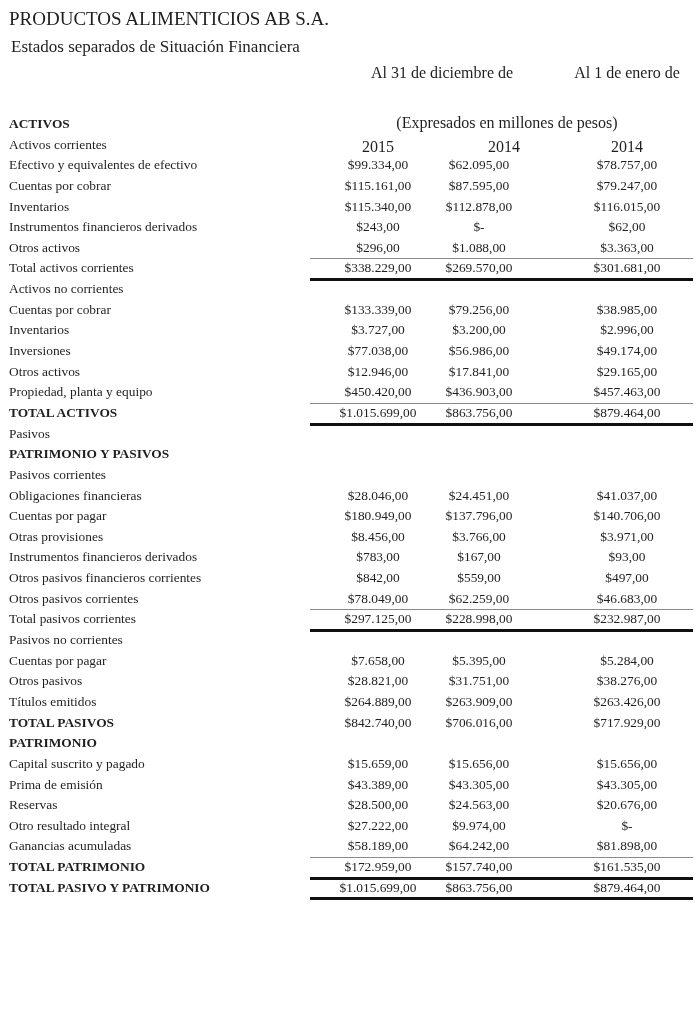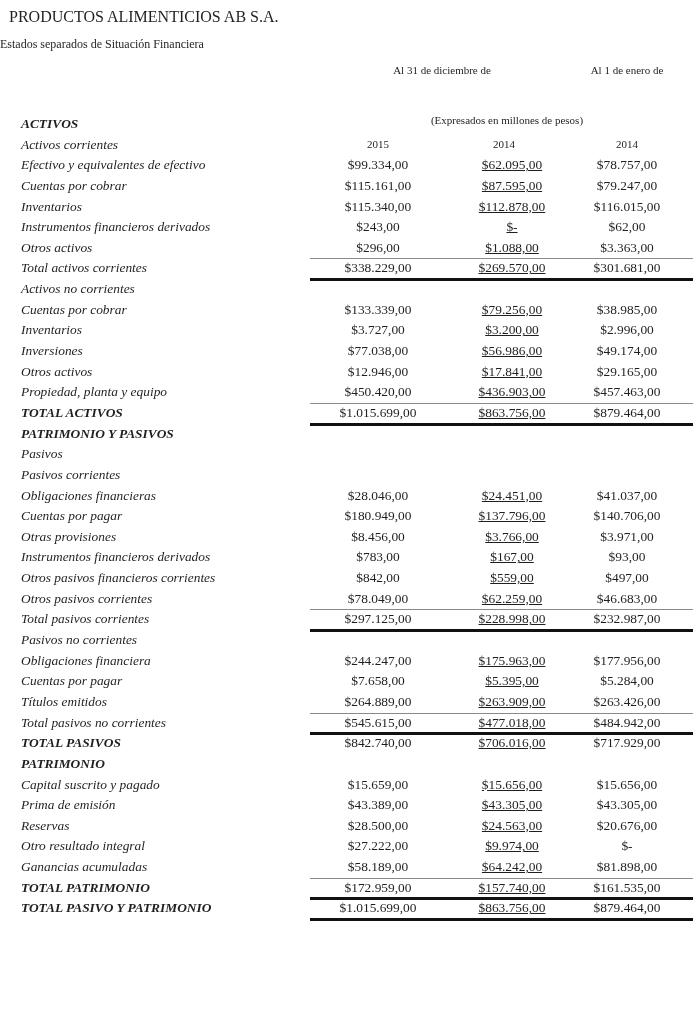--- a/index.html
+++ b/index.html
@@ -1,38 +1,38 @@
 <!DOCTYPE html>
 <html><head>
 <meta charset="utf-8">
 <style>
   html, body { margin: 0; padding: 0; background: #ffffff; }
   body {
     width: 700px; height: 1013px; overflow: hidden; position: relative;
     font-family: "Liberation Serif", "DejaVu Serif", serif;
     color: #1f1f1f; font-size: 13.4px;
   }
-  .company { position: absolute; left: 9px; top: 8px; font-size: 16px; }
-  .subtitle { position: absolute; left: 0; top: 37px; font-size: 12px; }
-  .hdr { position: absolute; font-size: 11px; text-align: center; white-space: nowrap; }
+  .company { position: absolute; left: 9px; top: 8px; font-size: 19px; }
+  .subtitle { position: absolute; left: 11px; top: 37px; font-size: 17px; }
+  .hdr { position: absolute; font-size: 16px; text-align: center; white-space: nowrap; }
   .period-dec { left: 337px; width: 210px; top: 64px; }
   .period-jan { left: 562px; width: 130px; top: 64px; }
   .yr { top: 91px; width: 110px; margin-top: 47px; }
   .yr1 { left: 323px; }
   .yr2 { left: 449px; }
   .yr3 { left: 572px; }
   .units { left: 337px; width: 340px; top: 114px; }
 
   .table { position: absolute; left: 0; top: 114px; width: 700px; }
   .row { position: relative; height: 20.65px; }
-  .label { position: absolute; left: 21px; top: 0; line-height: 20.65px; white-space: nowrap; font-style: italic; }
+  .label { position: absolute; left: 9px; top: 0; line-height: 20.65px; white-space: nowrap; }
   .bold .label { font-weight: bold; }
   .val { position: absolute; top: 0; width: 110px; text-align: center; line-height: 20.65px; white-space: nowrap; }
   .v1 { left: 323px; }
-  .v2 { left: 457px; text-decoration: underline; }
+  .v2 { left: 424px; }
   .v3 { left: 572px; }
   .line-thin { position: absolute; left: 310px; width: 383px; height: 1px; background: #8a8a8a; }
   .line-thick { position: absolute; left: 310px; width: 383px; height: 3px; background: #111; }
 </style>
 </head>
 <body>
 
 <div class="company">PRODUCTOS ALIMENTICIOS AB S.A.</div>
 <div class="subtitle">Estados separados de Situación Financiera</div>
 <div class="hdr period-dec">Al 31 de diciembre de</div>
@@ -130,28 +130,28 @@
       <span class="val v3">$457.463,00</span>
     </div>
     <div class="row bold">
       <span class="label">TOTAL ACTIVOS</span>
       <span class="val v1">$1.015.699,00</span>
       <span class="val v2">$863.756,00</span>
       <span class="val v3">$879.464,00</span>
       <div class="line-thin" style="top: 0px;"></div>
       <div class="line-thick" style="bottom: -2px;"></div>
     </div>
+    <div class="row">
+      <span class="label">Pasivos</span>
+      <span class="val v1"></span>
+      <span class="val v2"></span>
+      <span class="val v3"></span>
+    </div>
     <div class="row bold">
       <span class="label">PATRIMONIO Y PASIVOS</span>
-      <span class="val v1"></span>
-      <span class="val v2"></span>
-      <span class="val v3"></span>
-    </div>
-    <div class="row">
-      <span class="label">Pasivos</span>
       <span class="val v1"></span>
       <span class="val v2"></span>
       <span class="val v3"></span>
     </div>
     <div class="row">
       <span class="label">Pasivos corrientes</span>
       <span class="val v1"></span>
       <span class="val v2"></span>
       <span class="val v3"></span>
     </div>
@@ -199,45 +199,37 @@
       <div class="line-thin" style="top: 0px;"></div>
       <div class="line-thick" style="bottom: -2px;"></div>
     </div>
     <div class="row">
       <span class="label">Pasivos no corrientes</span>
       <span class="val v1"></span>
       <span class="val v2"></span>
       <span class="val v3"></span>
     </div>
     <div class="row">
-      <span class="label">Obligaciones financiera</span>
-      <span class="val v1">$244.247,00</span>
-      <span class="val v2">$175.963,00</span>
-      <span class="val v3">$177.956,00</span>
-    </div>
-    <div class="row">
       <span class="label">Cuentas por pagar</span>
       <span class="val v1">$7.658,00</span>
       <span class="val v2">$5.395,00</span>
       <span class="val v3">$5.284,00</span>
     </div>
     <div class="row">
+      <span class="label">Otros pasivos</span>
+      <span class="val v1">$28.821,00</span>
+      <span class="val v2">$31.751,00</span>
+      <span class="val v3">$38.276,00</span>
+    </div>
+    <div class="row">
       <span class="label">Títulos emitidos</span>
       <span class="val v1">$264.889,00</span>
       <span class="val v2">$263.909,00</span>
       <span class="val v3">$263.426,00</span>
     </div>
-    <div class="row">
-      <span class="label">Total pasivos no corrientes</span>
-      <span class="val v1">$545.615,00</span>
-      <span class="val v2">$477.018,00</span>
-      <span class="val v3">$484.942,00</span>
-      <div class="line-thin" style="top: 0px;"></div>
-      <div class="line-thick" style="bottom: -2px;"></div>
-    </div>
     <div class="row bold">
       <span class="label">TOTAL PASIVOS</span>
       <span class="val v1">$842.740,00</span>
       <span class="val v2">$706.016,00</span>
       <span class="val v3">$717.929,00</span>
     </div>
     <div class="row bold">
       <span class="label">PATRIMONIO</span>
       <span class="val v1"></span>
       <span class="val v2"></span>

